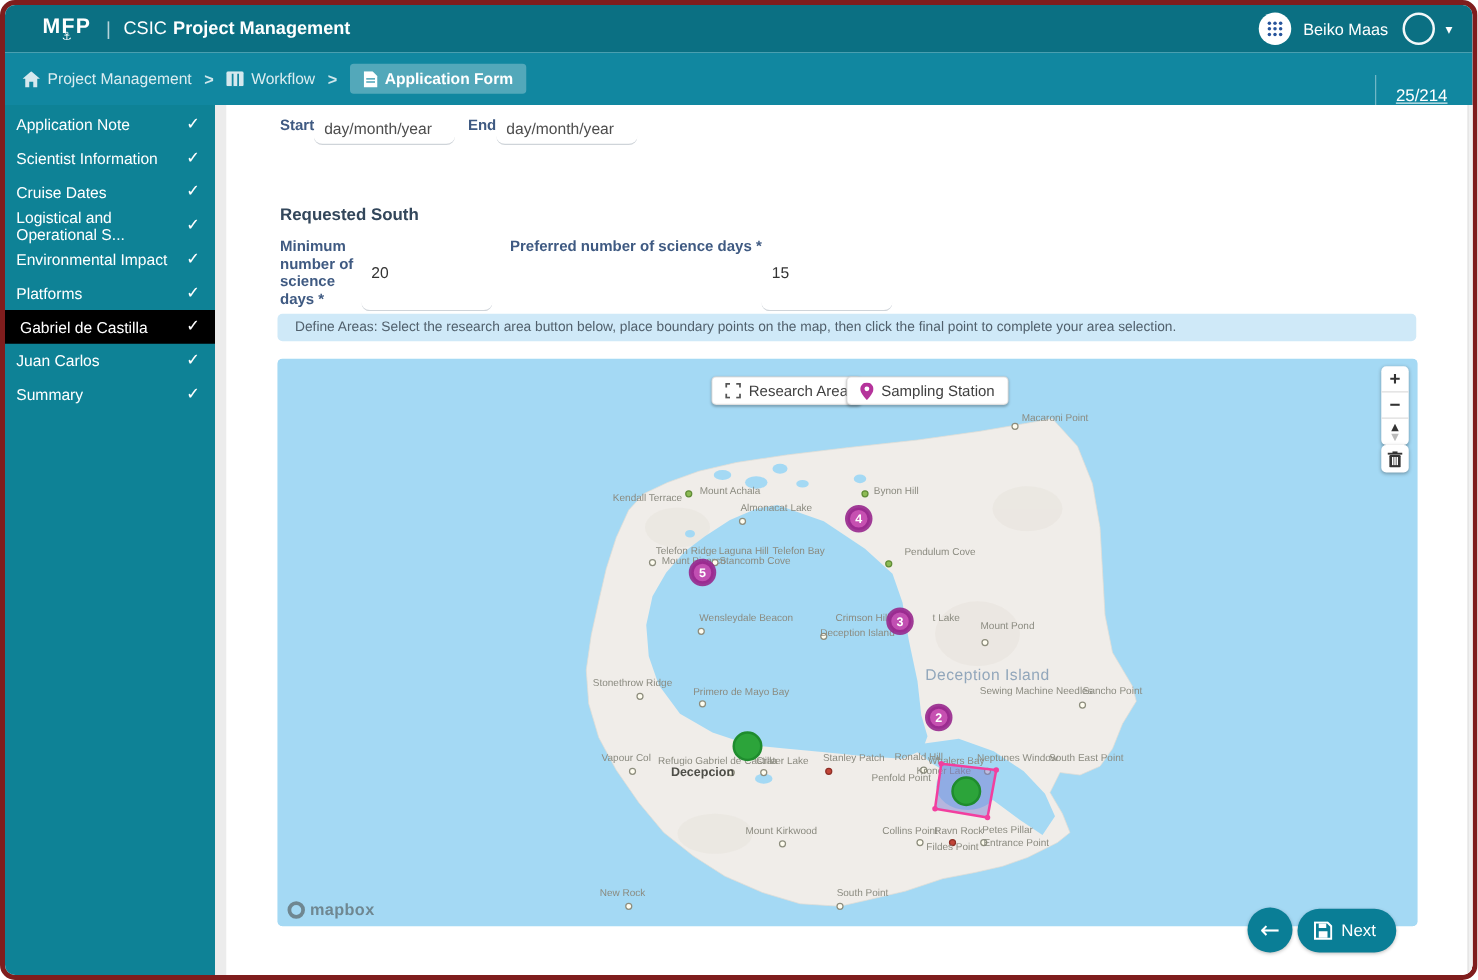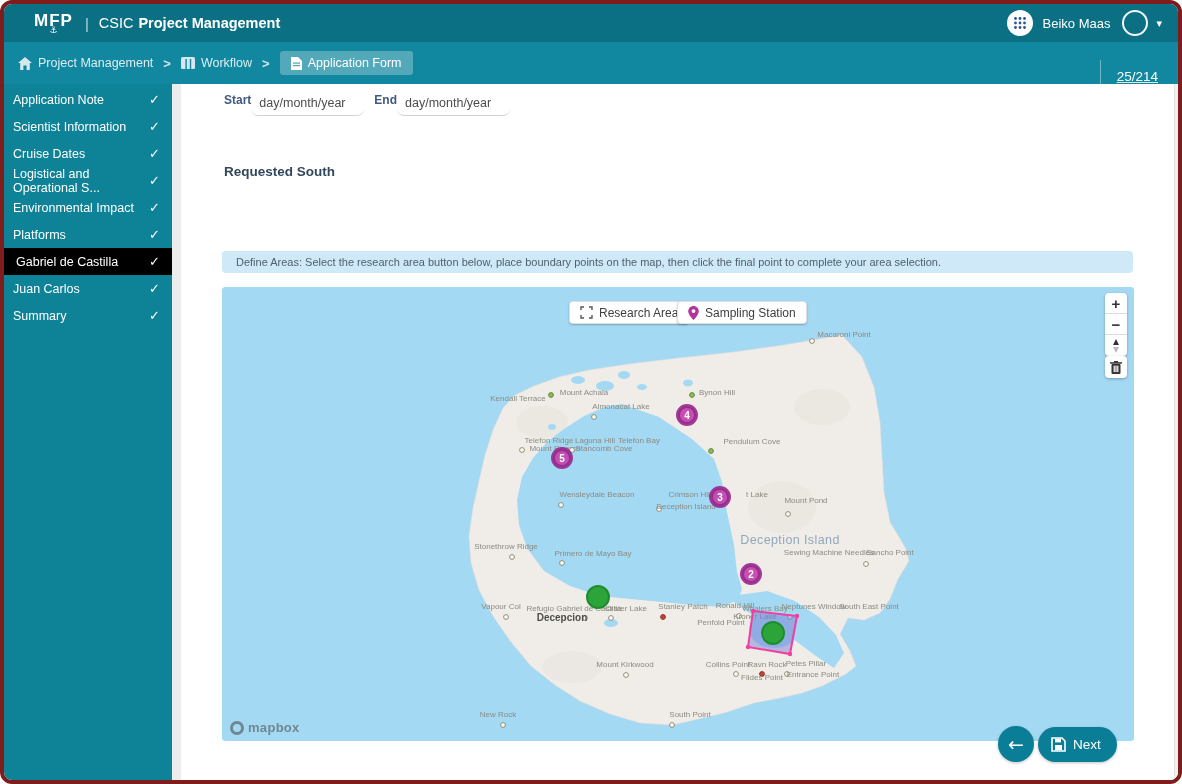--- a/index.html
+++ b/index.html
@@ -24,21 +24,21 @@
   .hdr-user { font-size:13px; margin-right:12px; }
   .avatar { width:26px; height:26px; border:2px solid rgba(255,255,255,.95); border-radius:50%; margin-right:8px; }
   .hdr-caret { font-size:11px; color:#fff; font-family:"DejaVu Sans", sans-serif; }
 
   
   .breadcrumb { position:absolute; left:0; top:38px; width:100%; height:42px; background:#1187a0;
                 display:flex; align-items:center; padding:0 0 0 14px; color:rgba(255,255,255,.85); font-size:12.5px; }
   .bc-item { display:flex; align-items:center; gap:6px; }
   .bc-sep { margin:0 10px; font-weight:bold; color:rgba(255,255,255,.8); font-size:13px; }
   .bc-chip { display:flex; align-items:center; gap:6px; background:rgba(255,255,255,.28); color:#fff;
-             border-radius:3px; padding:5px 11px; font-weight:400; }
+             border-radius:3px; padding:5px 11px; font-weight:700; }
   .bc-right { margin-left:auto; display:flex; align-items:flex-end; height:100%;text-decoration:underline; }
   .bc-vdiv { width:1px; height:24px; background:rgba(255,255,255,.4); margin-right:16px; }
   .bc-counter { color:#fff; font-size:13.5px; font-weight:500; margin-right:20px; }
 
   
   .sidebar { position:absolute; left:0; top:80px; width:168px; height:704px; background:#0e8296; color:#fff; padding-top:2px; }
   .sb-item { height:27px; display:flex; align-items:center; justify-content:space-between;
              padding:0 12px 0 9px; font-size:12.5px; cursor:pointer; }
   .sb-item.active { background:#000000; padding-left:12px; }
   .sb-check { font-family:"DejaVu Sans", sans-serif; font-size:13px; }
@@ -216,20 +216,30 @@
         </div>
         <div class="field">
           <label>End</label>
           <input type="text" placeholder="day/month/year" style="">
         </div>
       </div>
     </div>
 
     <h3 class="section-title">Requested South</h3>
 
+    <div class="days-row">
+      <div class="field" style="width:170px">
+        <label>Minimum number of science days *</label>
+        <input type="text" value="20" style="">
+      </div>
+      <div class="field">
+        <label>Preferred number of science days *</label>
+        <input type="text" value="15" style="">
+      </div>
+    </div>
 
     <div class="banner">
       <span>Define Areas: Select the research area button below, place boundary points on the map, then click the final point to complete your area selection.</span>
     </div>
 
     <div class="map">
       <svg class="basemap" width="912" height="454" viewBox="0 0 912 454">
         <rect x="0" y="0" width="912" height="454" fill="#a4d9f4"></rect>
 
         <path fill="#f0ede9" stroke="#e2ddd6" stroke-width="0.6" d="M620,48 L640,70 L652,100 L658,135 L660,170 L662,205 L668,235 L684,262 L687,274 L676,292 L668,312

